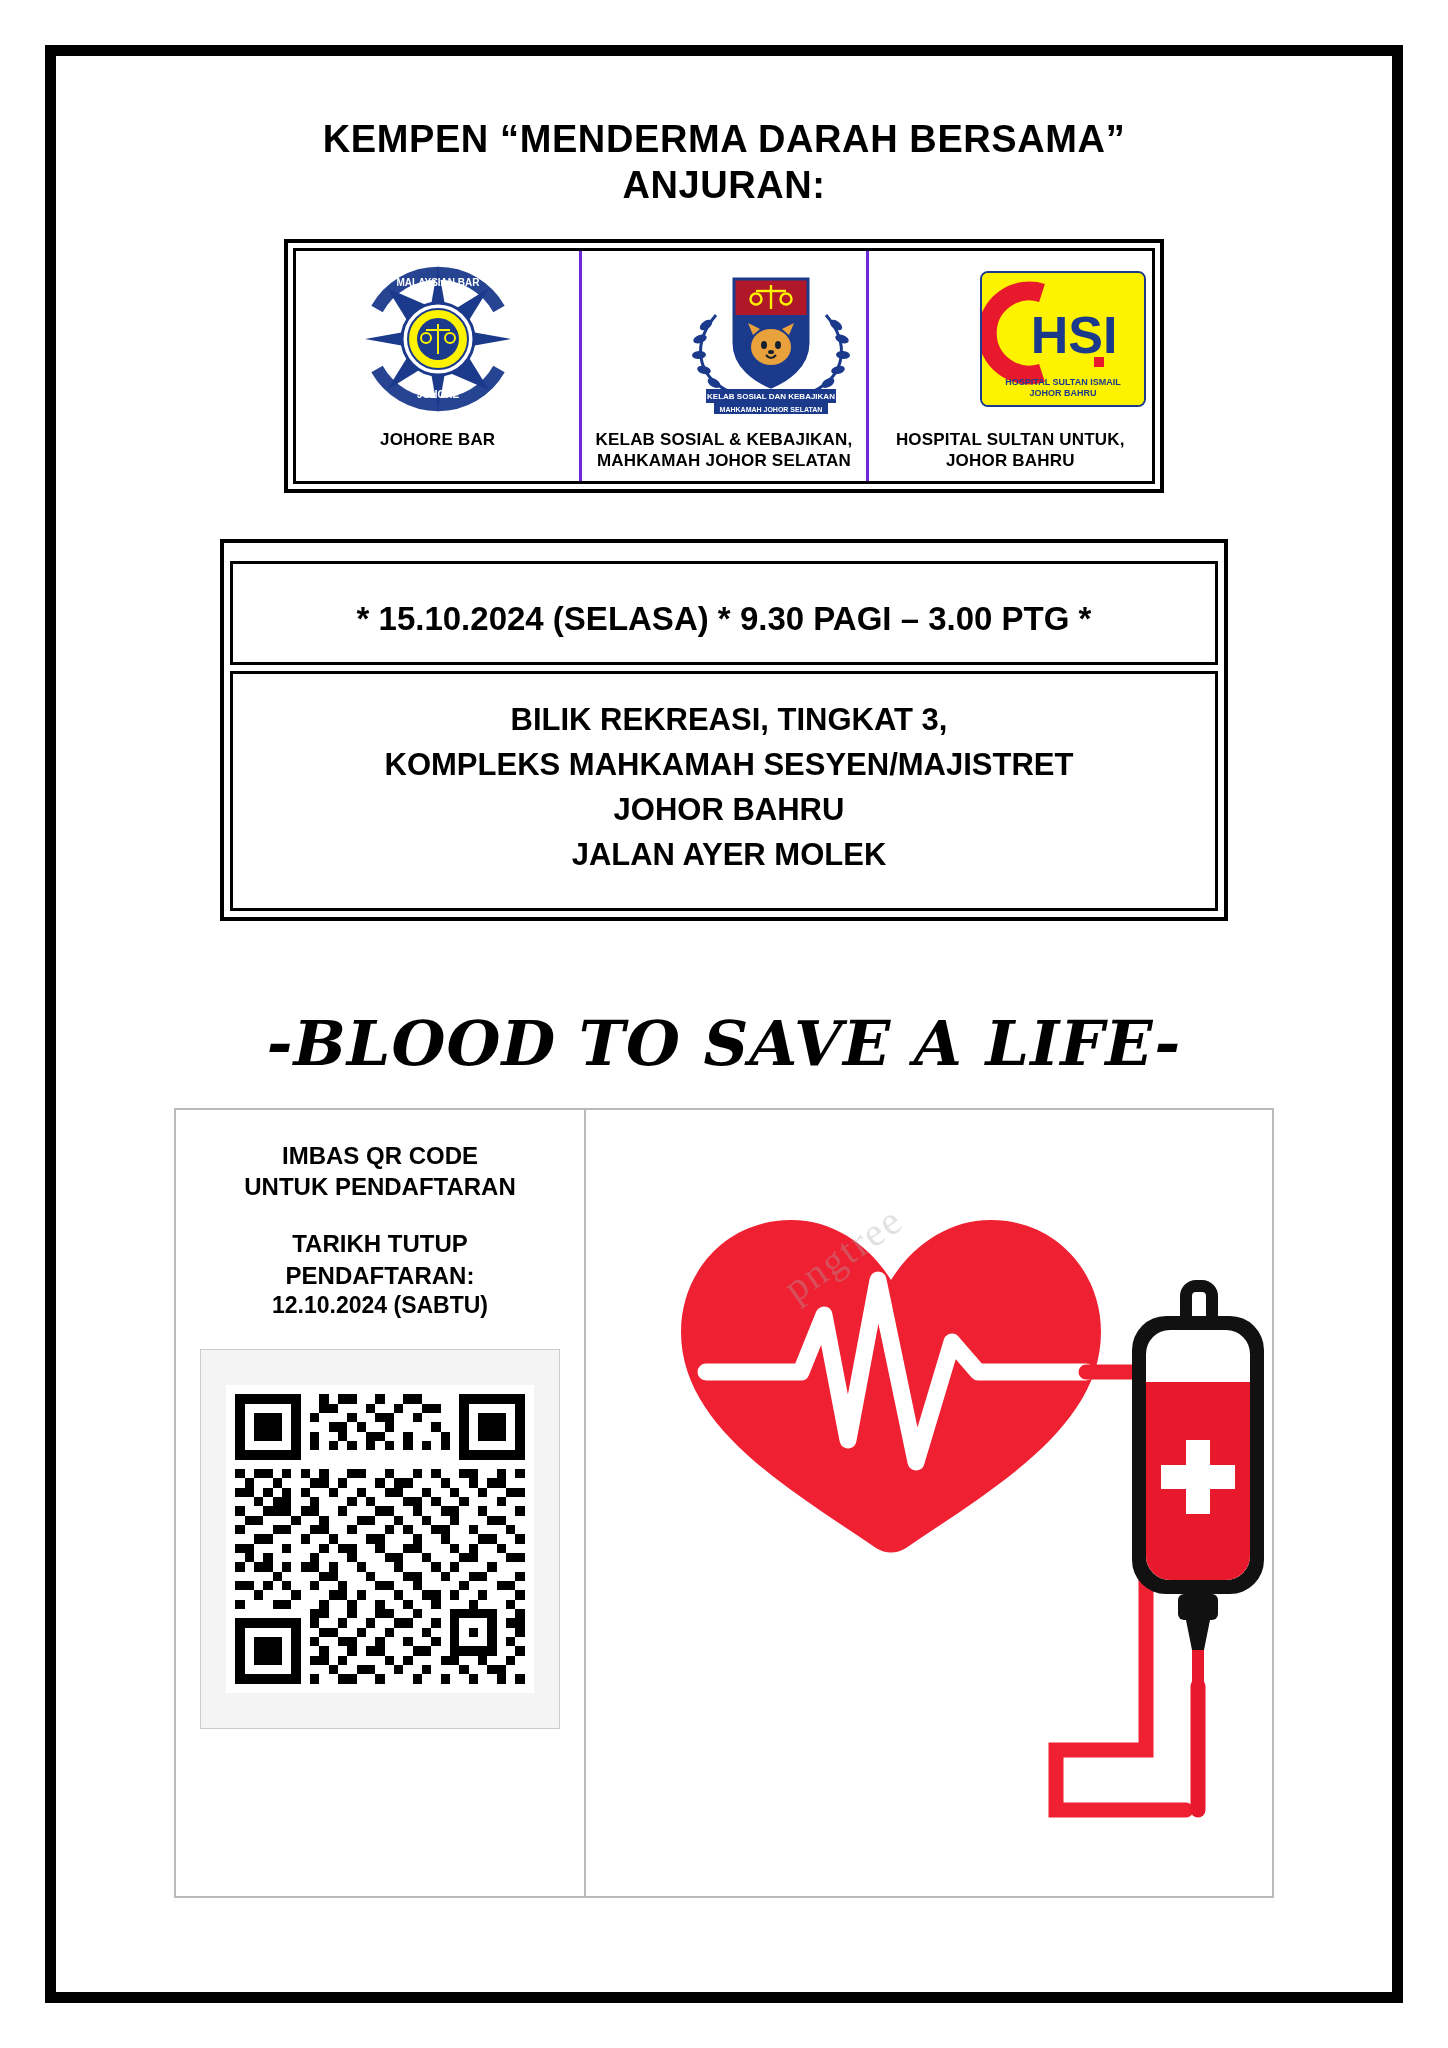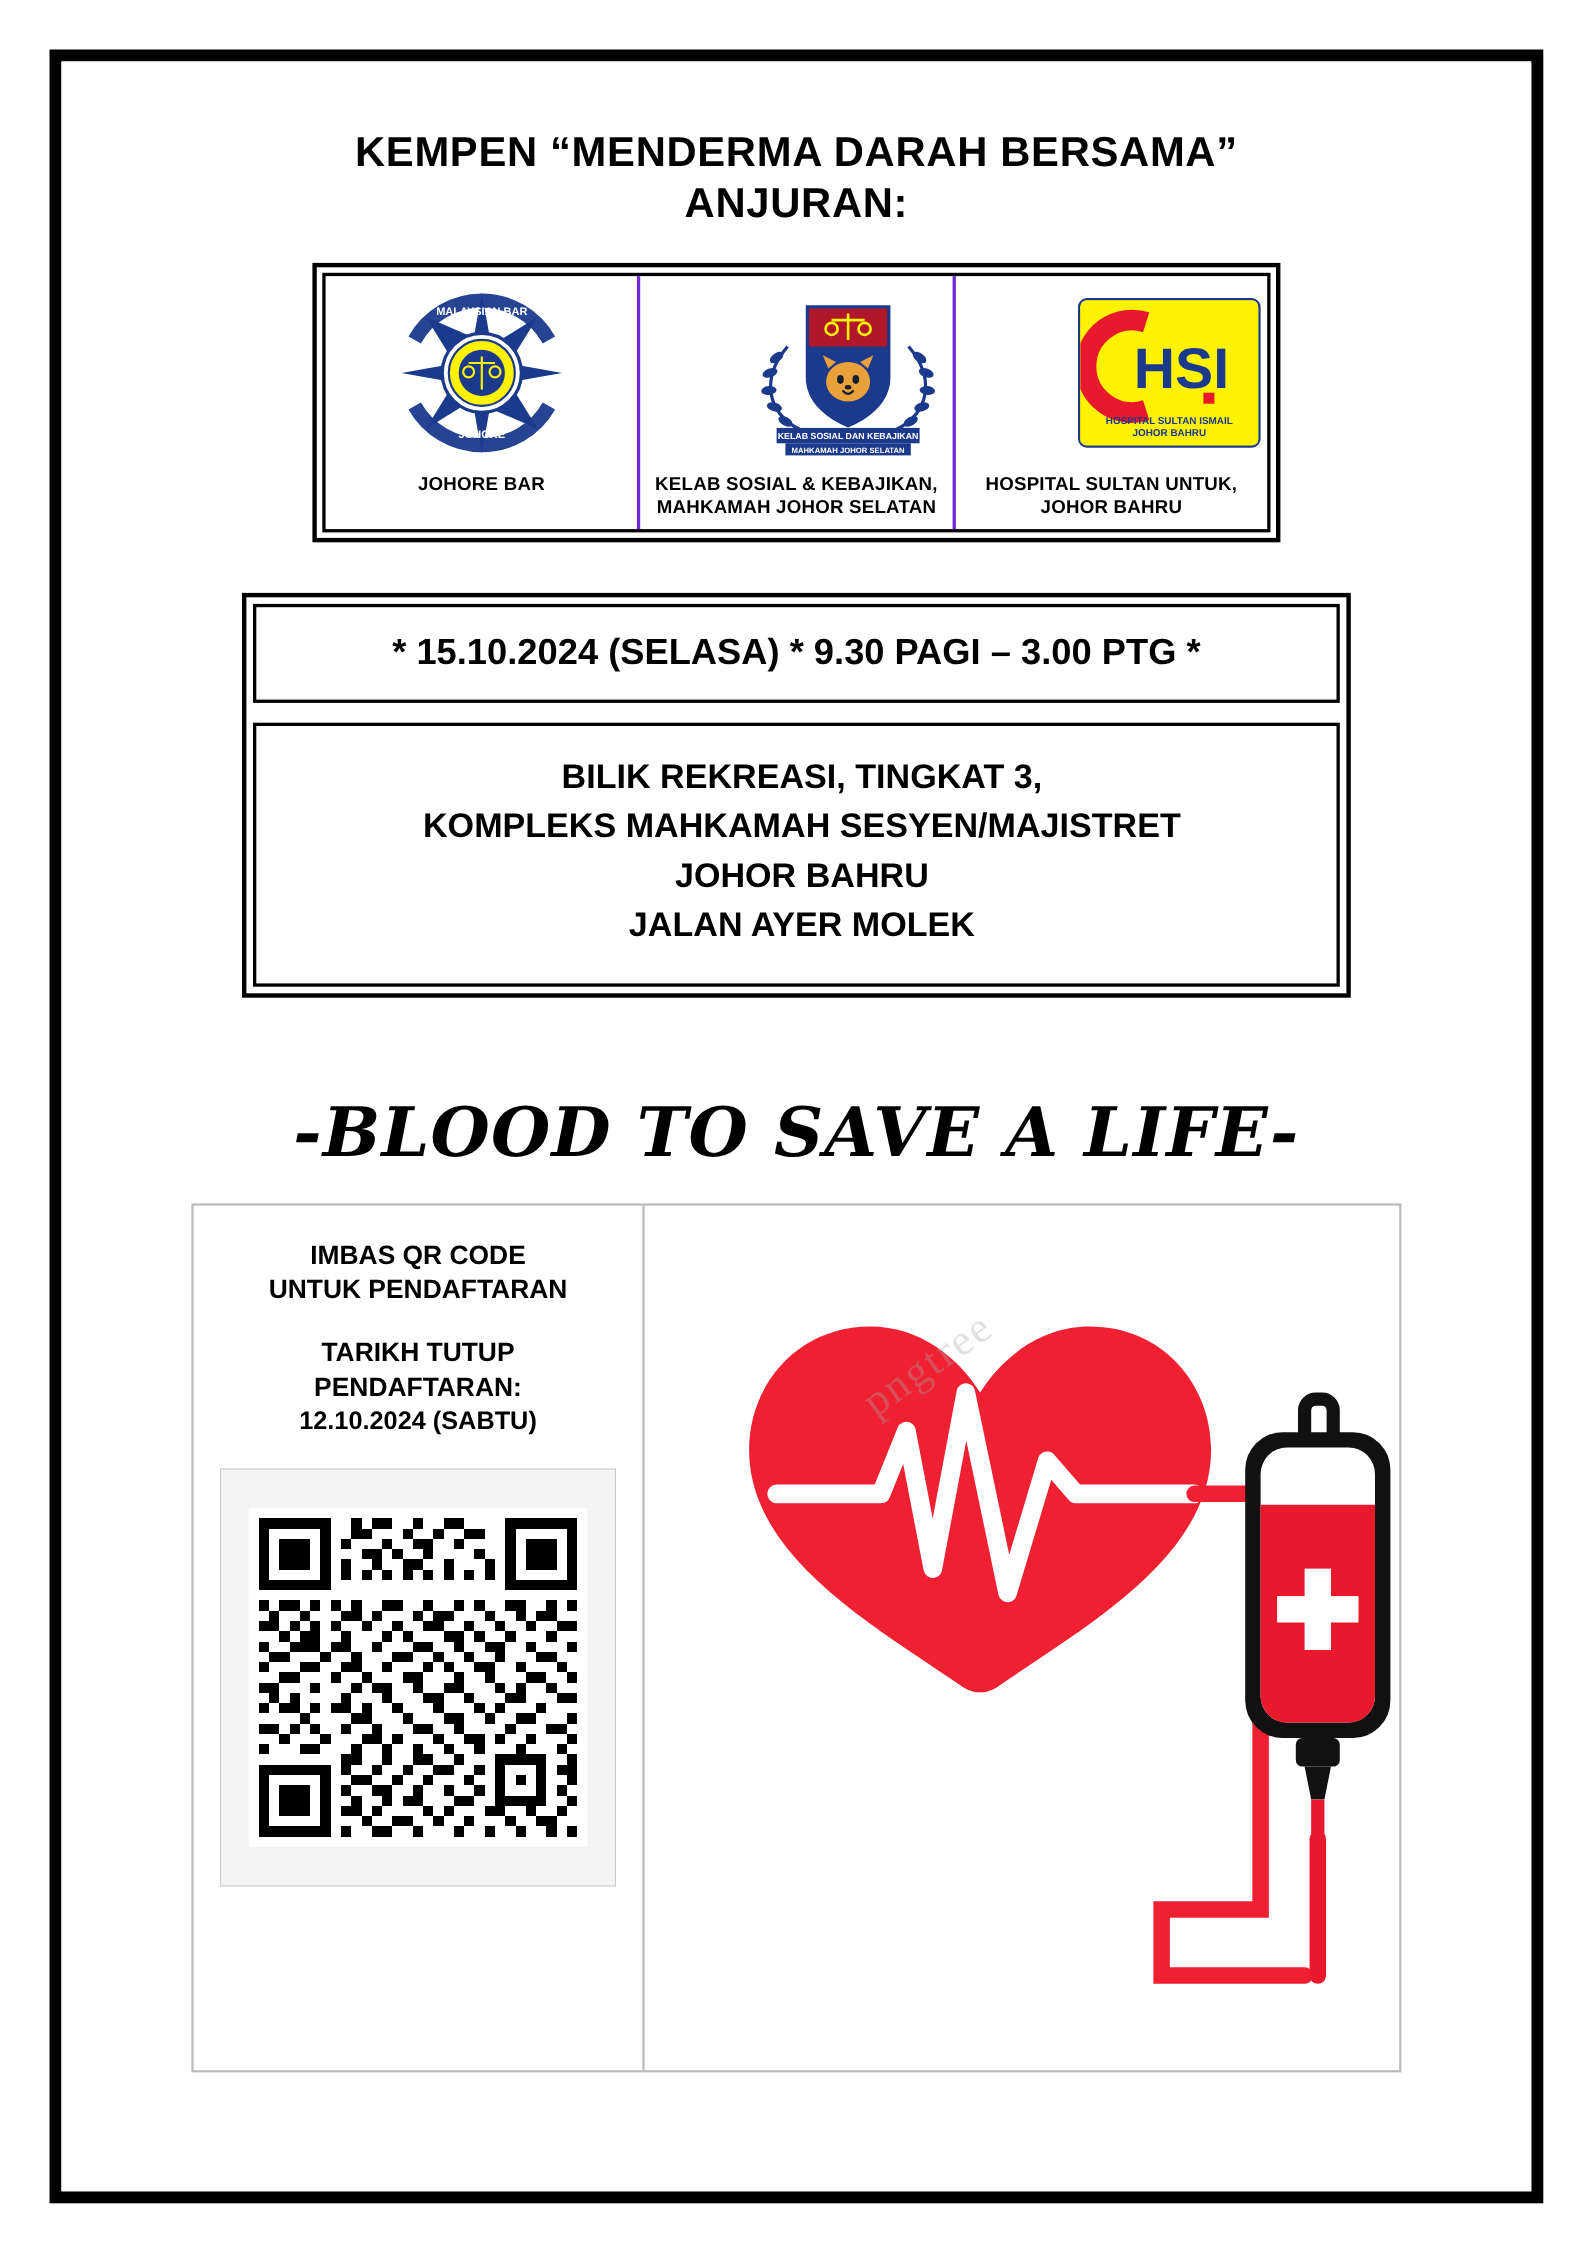--- a/index.html
+++ b/index.html
@@ -144,26 +144,27 @@
     border: 4px solid #000000;
     padding: 6px;
     box-sizing: border-box;
   }
   .info-box {
     border: 3px solid #000000;
     text-align: center;
     box-sizing: border-box;
   }
   .info-date {
-    padding: 22px 10px 24px 10px;
+    padding: 36px 10px 24px 10px;
     font-size: 33px;
     font-weight: bold;
+    margin-top: 12px;
   }
   .info-venue {
-    margin-top: 18px;
+    margin-top: 6px;
     padding: 24px 0 30px 10px;
     font-size: 31px;
     font-weight: bold;
     line-height: 1.45;
   }
 
   
   .slogan {
     text-align: center;
     margin-top: 86px;

